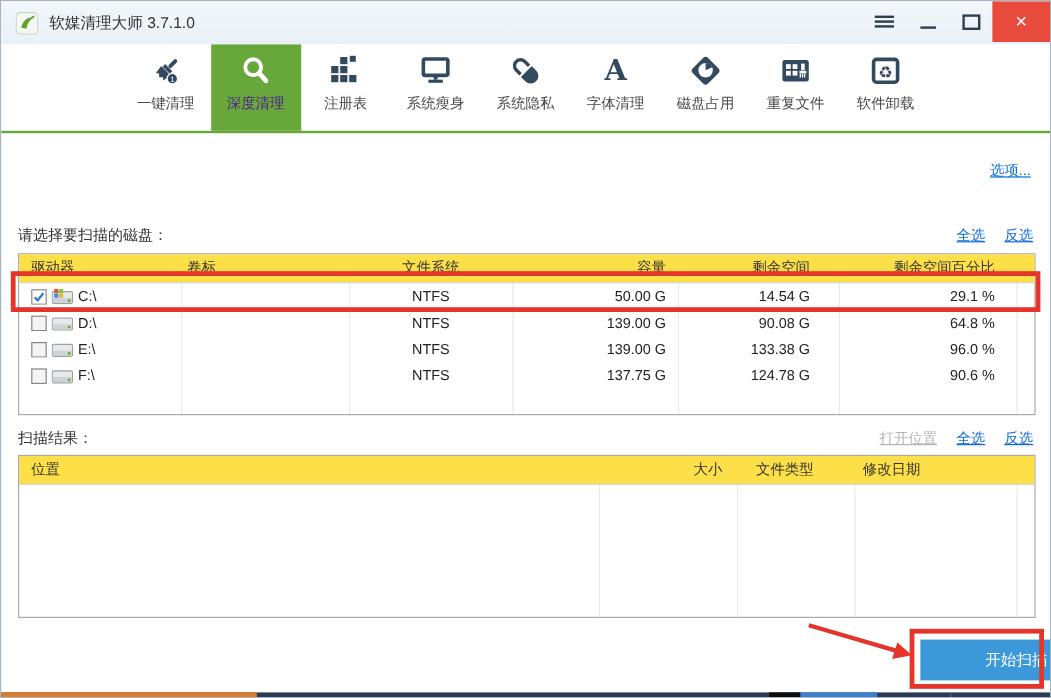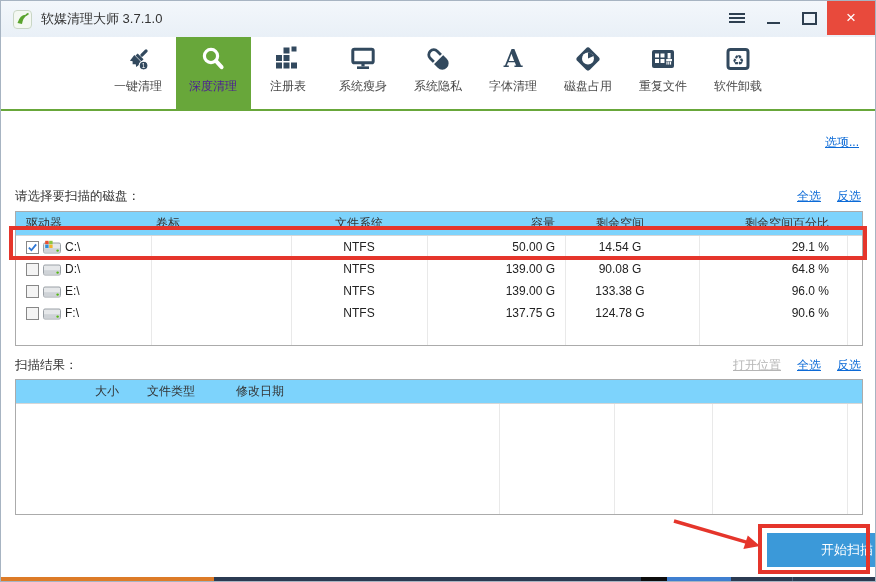--- a/index.html
+++ b/index.html
@@ -35,29 +35,29 @@
   .link.gray{color:#b5b5b5;}
   .options-link{position:absolute;right:16px;top:133px;text-decoration:underline;}
 
   
   .sec-label{position:absolute;left:14px;font-size:12.5px;color:#333;}
   .sec-links{position:absolute;right:14px;display:flex;gap:16px;}
 
   
   .dtable{position:absolute;left:14px;width:848px;border:1px solid #ababab;box-sizing:border-box;background:#fff;}
   .vline{position:absolute;top:0;bottom:0;width:1px;background:#e9e9e9;}
-  .thead{position:relative;height:24px;background:#7dd3fc;border-bottom:1px solid #d6d6d6;display:flex;align-items:center;font-size:12px;color:#333;box-sizing:border-box;z-index:2;}
+  .thead{position:relative;height:24px;background:#fde047;border-bottom:1px solid #d6d6d6;display:flex;align-items:center;font-size:12px;color:#333;box-sizing:border-box;z-index:2;}
   .trow{position:relative;height:22px;display:flex;align-items:center;font-size:12px;color:#222;z-index:2;}
   .cell{box-sizing:border-box;overflow:hidden;white-space:nowrap;}
   
   .c1-drive{width:135px;padding-left:10px;display:flex;align-items:center;gap:4px;}
   .c1-vol{width:140px;padding-left:5px;}
   .c1-fs{width:136px;text-align:center;}
   .c1-cap{width:138px;text-align:right;padding-right:10px;}
-  .c1-free{width:134px;text-align:center;padding-right:24px;}
+  .c1-free{width:134px;text-align:right;padding-right:24px;}
   .c1-pct{width:148px;text-align:right;padding-right:18px;}
   
   .c2-loc{width:483px;padding-left:10px;}
   .c2-size{width:115px;text-align:right;padding-right:12px;}
   .c2-type{width:98px;padding-left:16px;}
   .c2-date{width:135px;padding-left:7px;}
 
   .checkbox{width:13px;height:13px;border:1px solid #878787;background:#fff;box-sizing:border-box;display:inline-flex;align-items:center;justify-content:center;flex:none;}
   .checkbox.off{background:#f4f4f4;}
 
@@ -313,20 +313,21 @@
     <span class="link">全选</span>
     <span class="link">反选</span>
   </div>
 
   <div class="dtable" style="top:378px;height:136px;">
     <div class="vline" style="left:483px;"></div>
     <div class="vline" style="left:598px;"></div>
     <div class="vline" style="left:696px;"></div>
     <div class="vline" style="left:831px;"></div>
     <div class="thead">
+      <span class="cell c2-loc">位置</span>
       <span class="cell c2-size">大小</span>
       <span class="cell c2-type">文件类型</span>
       <span class="cell c2-date">修改日期</span>
     </div>
   </div>
 
   <div class="start-btn">开始扫描</div>
 
   <div class="redbox box-c"></div>
   <div class="redbox box-btn"></div>

